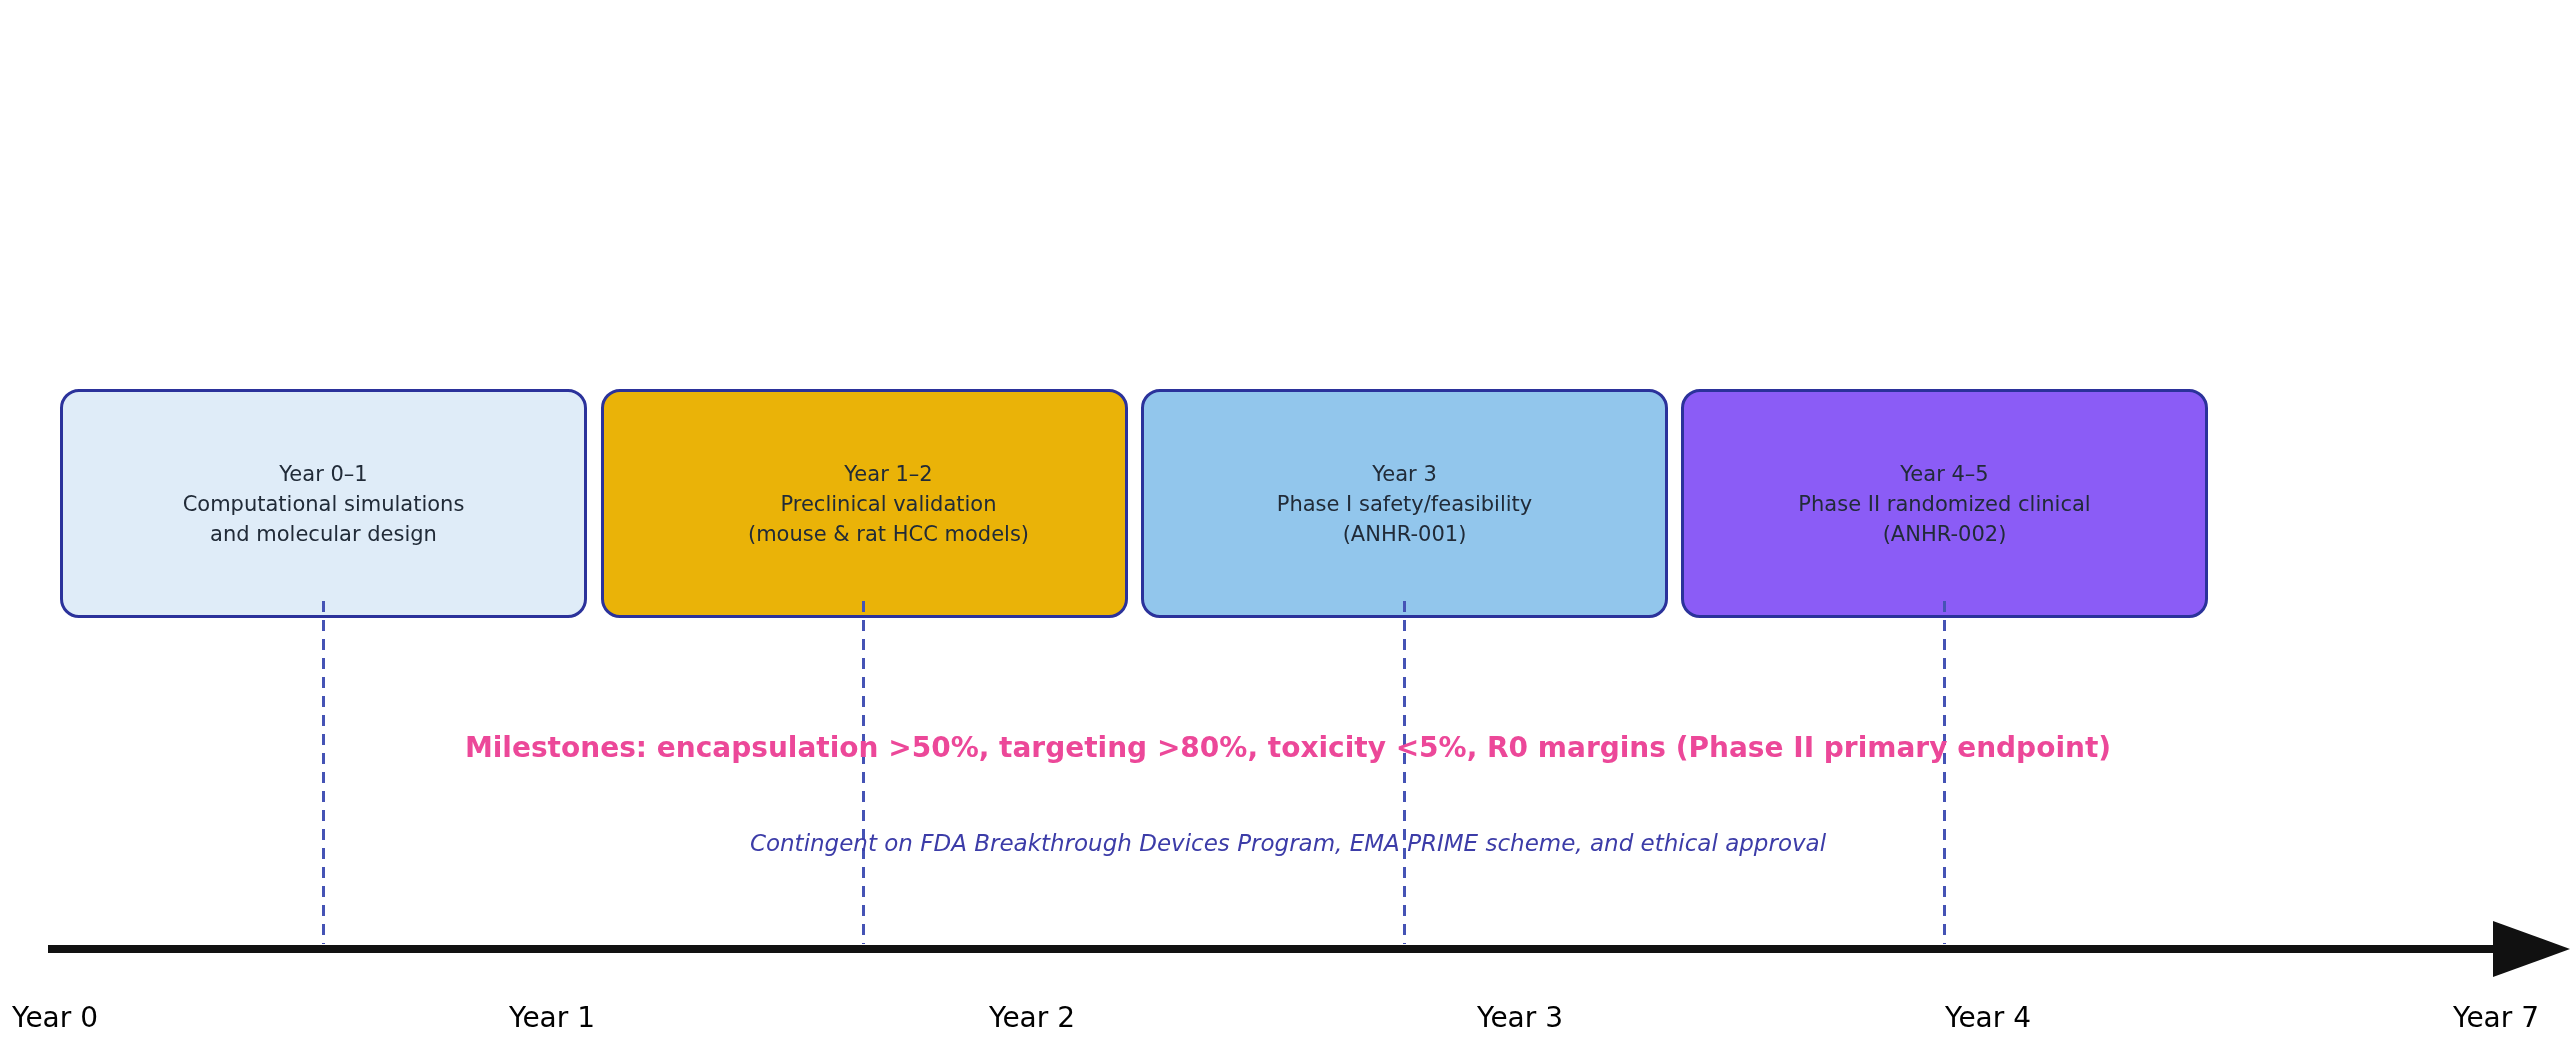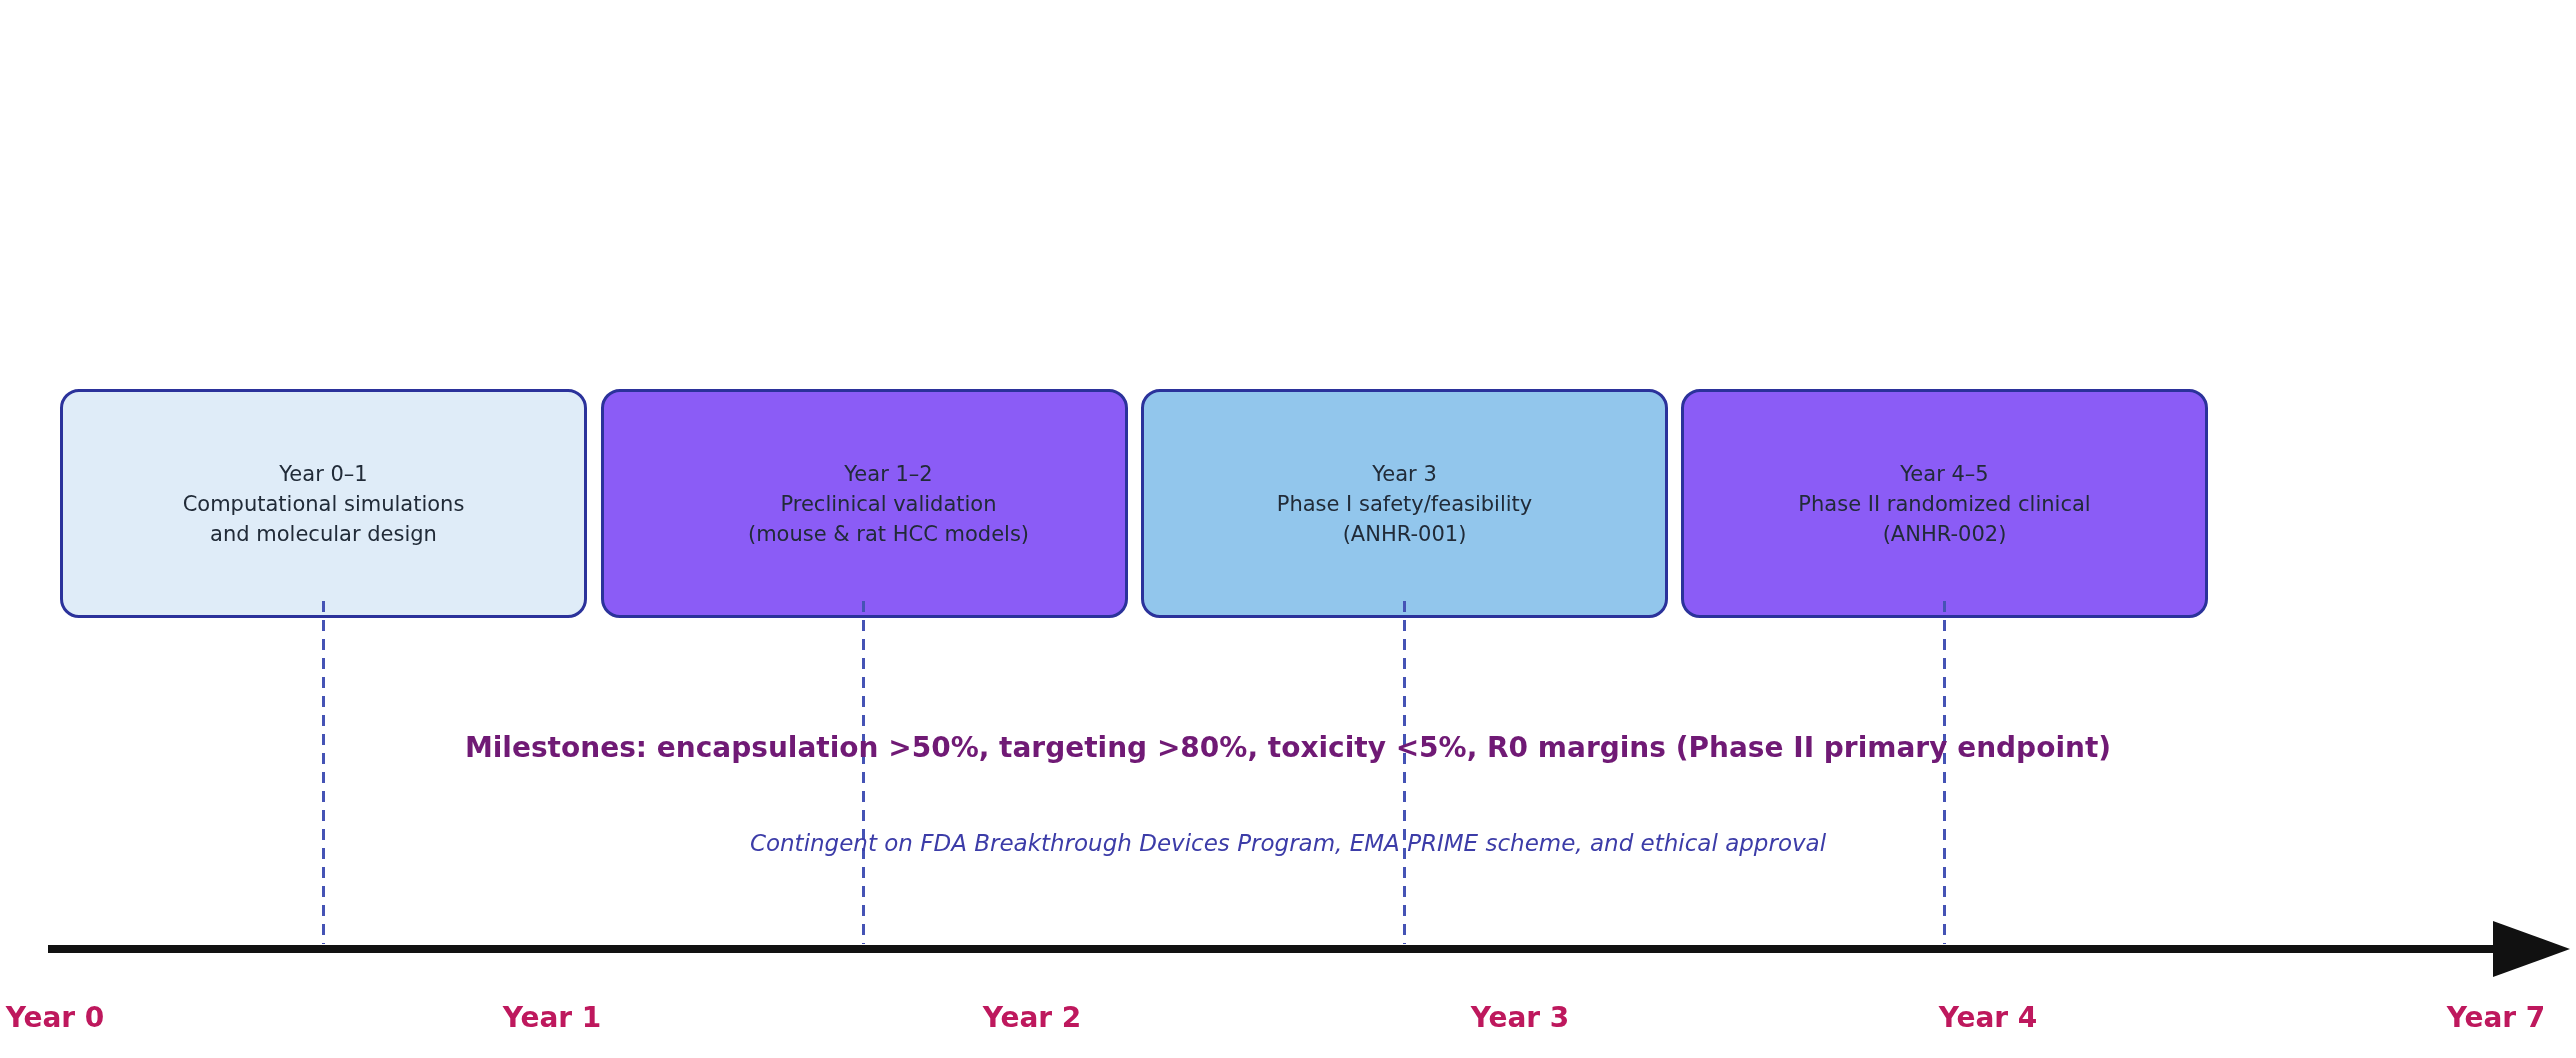--- a/index.html
+++ b/index.html
@@ -35,21 +35,21 @@
     background:repeating-linear-gradient(to bottom,var(--dashed-line,#4553b5) 0 10.8px,transparent 10.8px 19px);
     z-index:2;
   }
   .d0{left:322px;}
   .d1{left:862px;}
   .d2{left:1403px;}
   .d3{left:1943px;}
   .milestones{
     position:absolute;top:731px;left:0;width:100%;
     text-align:center;
-    font-size:28px;font-weight:bold;color:#701a75;
+    font-size:28px;font-weight:bold;color:#ec4899;
     z-index:3;
   }
   .contingency{
     position:absolute;top:830px;left:0;width:100%;
     text-align:center;
     font-size:23px;font-style:italic;color:var(--contingency-text,#3c3ca8);
     z-index:3;
   }
   .axis-line{
     position:absolute;top:945px;left:48px;width:2454px;height:7.7px;
@@ -60,21 +60,21 @@
     position:absolute;top:921px;left:2493px;
     width:0;height:0;
     border-top:28.5px solid transparent;
     border-bottom:28.5px solid transparent;
     border-left:77px solid var(--axis,#111111);
     z-index:2;
   }
   .year-label{
     position:absolute;top:1001px;
     transform:translateX(-50%);
-    font-size:28px;font-weight:bold;color:#be185d;
+    font-size:28px;font-weight:normal;color:#000000;
     white-space:nowrap;
   }
   .y0{left:55px;}
   .y1{left:516px;margin-left:36px;}
   .y2{left:1032px;}
   .y3{left:1520px;}
   .y4{left:1940px;margin-left:48px;}
   .y5{left:2496px;}
 </style>
 </head>
@@ -82,21 +82,21 @@
 
 <div id="figure">
 
 
   <div class="phase-box p0" style="background: rgb(223, 236, 248);">
     <div>Year 0–1</div>
     <div>Computational simulations</div>
     <div>and molecular design</div>
   </div>
 
-  <div class="phase-box p1" style="background: #8b5cf6; padding-left: 48px;">
+  <div class="phase-box p1" style="background: #eab308; padding-left: 48px;">
     <div>Year 1–2</div>
     <div>Preclinical validation</div>
     <div>(mouse &amp; rat HCC models)</div>
   </div>
 
   <div class="phase-box p2" style="background: rgb(146, 198, 236);">
     <div>Year 3</div>
     <div>Phase I safety/feasibility</div>
     <div>(ANHR-001)</div>
   </div>

